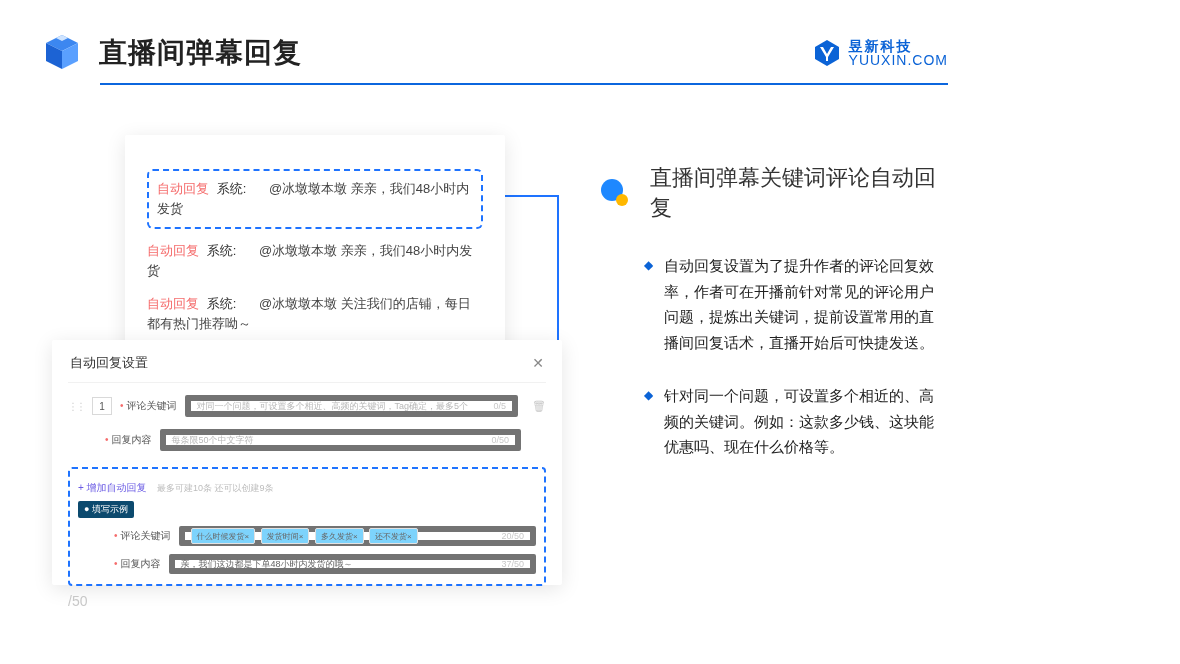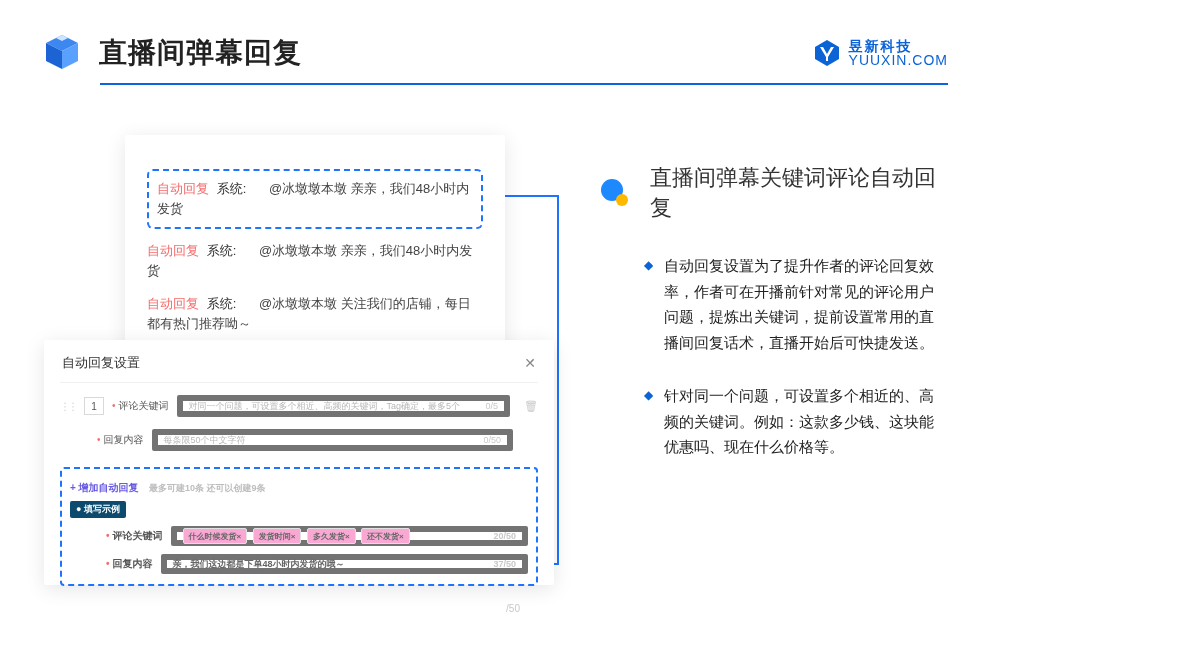--- a/index.html
+++ b/index.html
@@ -20,21 +20,21 @@
   .left { width: 520px; position: relative; height: 470px;}
   .right { flex: 1; padding-top: 28px; }
   
   .right-title { display: flex; align-items: center; gap: 20px; font-size: 22px; font-weight: 500; color: #333; }
   .bullet-list { margin-top: 30px; padding-left: 44px; }
   .bullet { position: relative; padding-left: 20px; font-size: 15px; line-height: 1.7; margin-bottom: 28px; color: #222; }
   .bullet::before { content: "◆"; position: absolute; left: 0; top: 2px; color: #0b63d6; font-size: 12px; }
   
   .card { position: absolute; background: #fff; border-radius: 2px; box-shadow: 0 4px 20px rgba(0,0,0,.10); }
   .card1 { left: 85px; top: 0; width: 380px; height: 225px; padding: 20px 22px; z-index: 1; }
-  .card2 { left: 4px; top: 205px; width: 510px; height: 245px; padding: 10px 16px 16px 16px; z-index: 2; }
+  .card2 { left: 12px; top: 205px; width: 510px; height: 245px; padding: 10px 16px 16px 16px; z-index: 2; }
   .c1-tabs { display: flex; align-items: center; font-size: 14px; }
   .c1-tab-sep { margin: 0 14px; color: #e3e3e3; }
   .c1-tab-active { font-weight: 600; color: #222; }
   .c1-tab-inactive { color: #bcbcbc; }
   .c1-item { font-size: 13px; color: #444; line-height: 1.55; margin-top: 12px; }
   .c1-item .auto { color: #f56c6c; font-weight: 500; margin-right: 4px;}
   .c1-item .sys { color: #333; margin-right: 19px;}
   .c1-highlight { border: 2px dashed #1e73ff; border-radius: 6px; padding: 8px 8px; margin-top: 14px; }
   
   .vline { position: absolute; left: 464px; top: 60px; width: 55px; height: 370px; border-top:2px solid #1e73ff; border-right:2px solid #1e73ff; border-bottom:2px solid #1e73ff; z-index:0;}
@@ -42,25 +42,25 @@
   .c2-head { display: flex; align-items: center; justify-content: space-between; font-size: 13px; color: #333; padding: 4px 2px 10px 2px; border-bottom: 1px solid #f1f1f1;}
   .c2-close { color: #888; font-size: 14px; cursor: pointer; }
   .c2-row { display: flex; align-items: center; margin-top: 12px; font-size: 10px; gap: 8px; position:relative;}
   .c2-drag { color:#cfcfcf; font-size:10px; letter-spacing:-2px; }
   .c2-num { width: 20px; height: 18px; border: 1px solid #d9d9d9; font-size: 10px; display:flex; align-items:center; justify-content:center; color:#555;}
   .c2-label { color: #555; font-size: 10px; white-space: nowrap; }
   .red-dot::before { content: "•"; color: #f56c6c; margin-right: 3px;}
   .c2-input { flex: 1; min-width:0; height: 22px; border: 6px solid #737373; border-radius: 2px; font-size: 9px; color: #b8b8b8; padding: 0 6px; display: flex; align-items: center; justify-content: space-between; }
   .c2-count { color: #c8c8c8; font-size: 9px; }
   .c2-trash { color:#c8c8c8; font-size:11px; margin-left:6px;}
-  .c2-dashbox { border: 2px dashed #1e73ff; border-radius: 4px; margin-top: 16px; padding: 8px 8px 10px 8px; font-weight: bold;}
+  .c2-dashbox { border: 2px dashed #1e73ff; border-radius: 4px; margin-top: 16px; padding: 8px 8px 10px 8px;}
   .c2-add { color: #6a5be4; font-size: 10px; }
   .c2-add-info { color: #bdbdbd; font-size: 9px; margin-left: 6px; }
   .c2-badge { display: inline-block; background: #0c4a6e; color: #fff; font-size: 9px; padding: 2px 6px; border-radius: 2px; margin-top: 6px; }
-  .tag { display:inline-flex; align-items:center; height:16px; padding:0 5px; border:1px solid #e2e2e2; background:#f9a8d4; font-size:8px; color:#666; margin-right:3px; border-radius:2px;}
+  .tag { display:inline-flex; align-items:center; height:16px; padding:0 5px; border:1px solid #e2e2e2; background:#7dd3fc; font-size:8px; color:#666; margin-right:3px; border-radius:2px;}
   .smallrow { display:flex; align-items:center; gap:8px; margin-top:8px; font-size:9px;}
   .smallrow .c2-input{ height:20px; }
   .smallrow .spacer{ width:28px; }
   .chat-bubble-icon svg, .cube-icon svg, .brand svg { display:block; }
 </style>
 </head>
 <body>
 
 <div class="page">
 
@@ -160,21 +160,21 @@
           </div>
           <div class="smallrow">
             <span class="spacer"></span>
             <span class="c2-label red-dot">回复内容</span>
             <div class="c2-input" style="color:#666;">
               <span>亲，我们这边都是下单48小时内发货的哦～</span>
               <span class="c2-count">37/50</span>
             </div>
           </div>
         </div>
-        <div style="text-align:right; font-size:10px; color:#c8c8c8; padding-right:18px; margin-top:17px;">/50</div>
+        <div style="text-align:left; font-size:14px; color:#c8c8c8; padding-right:18px; margin-top:7px;">/50</div>
       </div>
     </div>
 
     <div class="right">
       <div class="right-title">
         <span class="chat-bubble-icon">
           <svg width="30" height="30" viewBox="0 0 30 30">
             <circle cx="12" cy="12" r="11" fill="#1e88ff"></circle>
             <circle cx="22" cy="22" r="6" fill="#ffb800"></circle>
           </svg>

